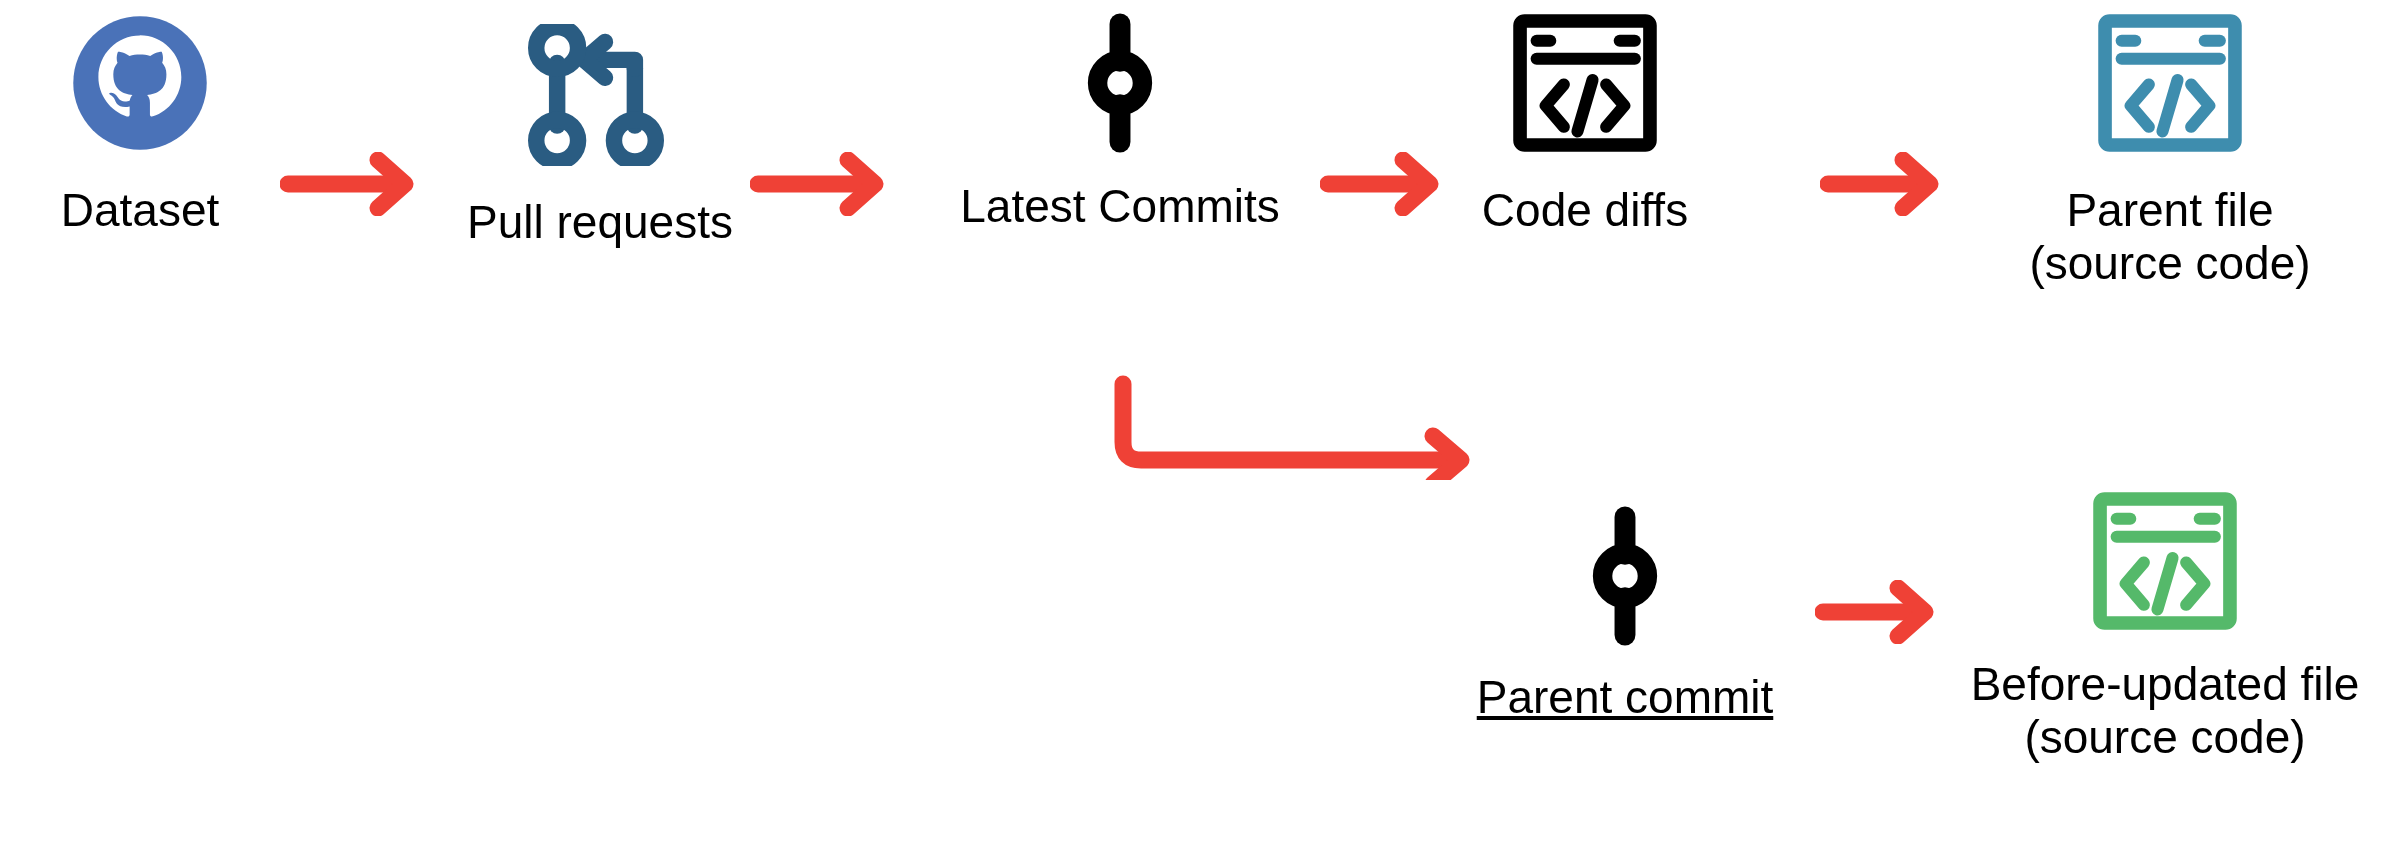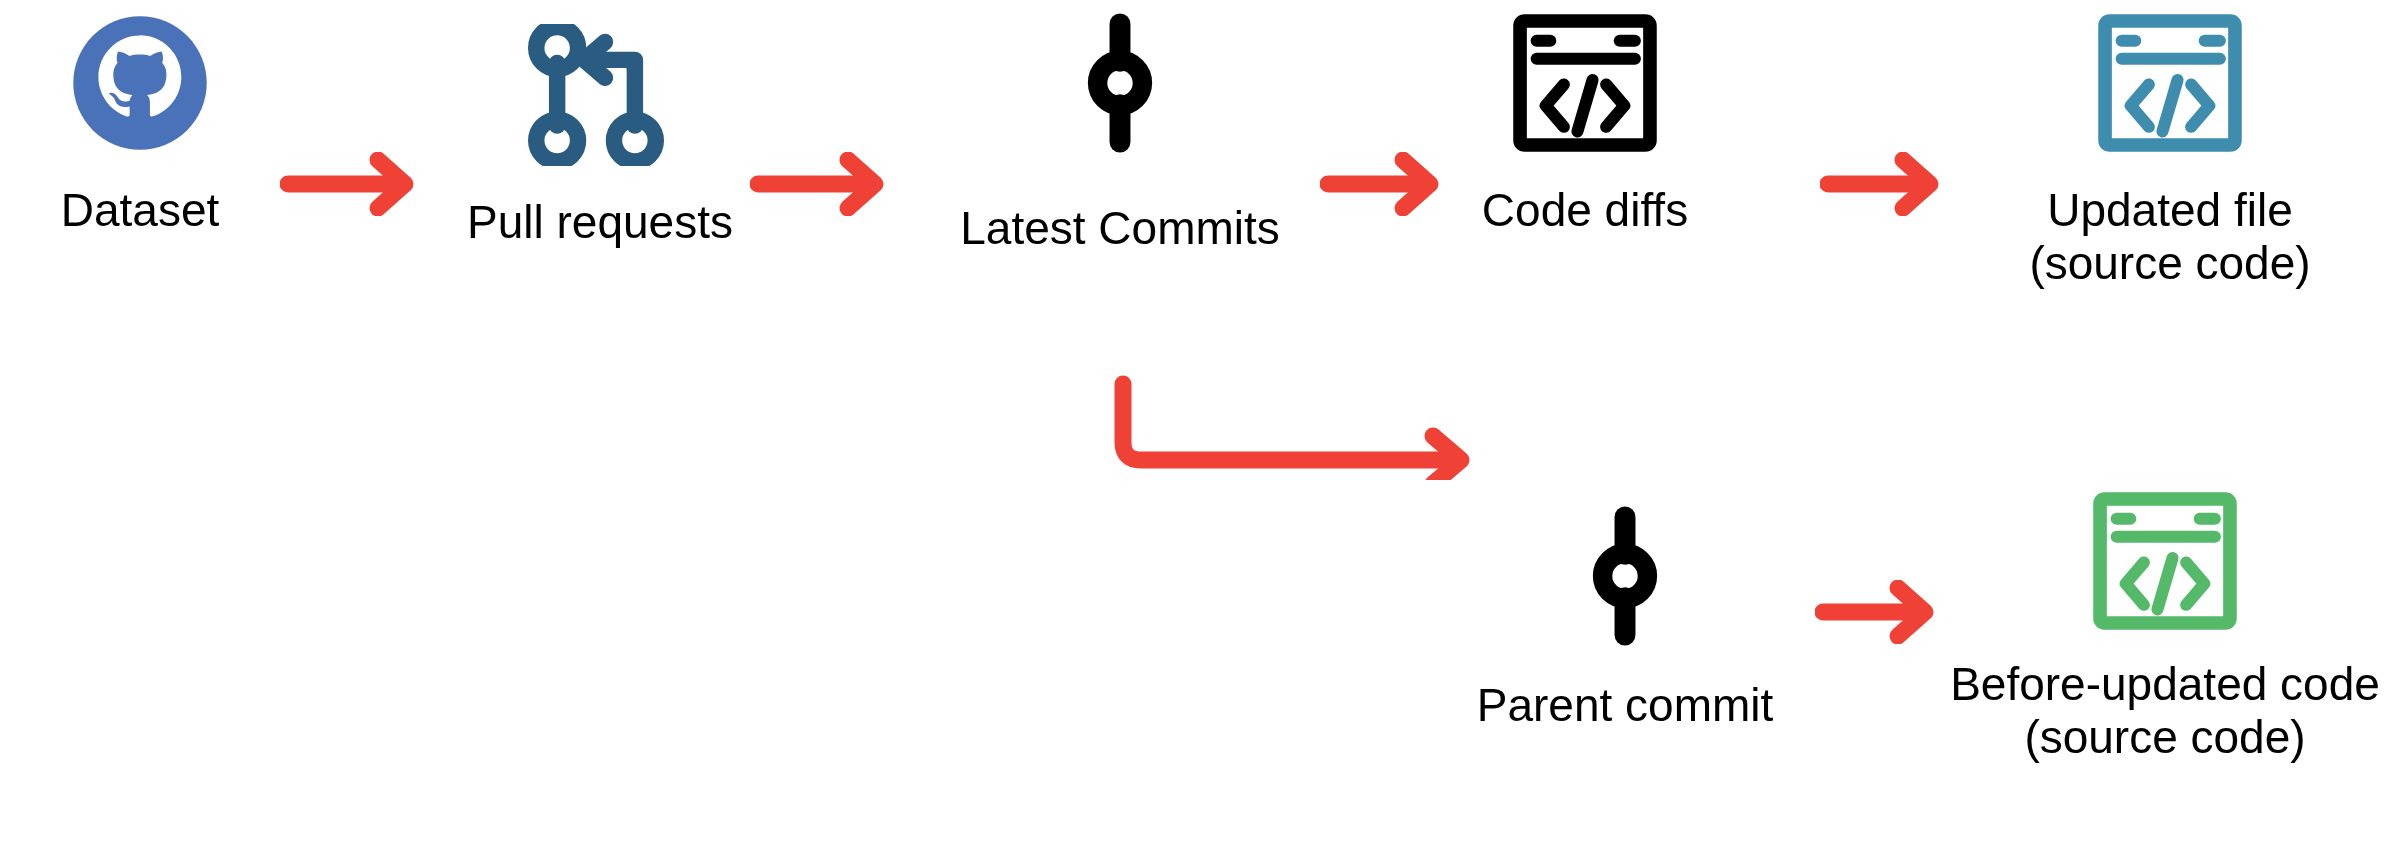--- a/index.html
+++ b/index.html
@@ -96,21 +96,21 @@
   </div>
 
   <div class="node" style="left:975px; top:12px; width:290px;">
     <span class="node-icon">
       <svg width="122" height="142" viewBox="0 0 60 95" aria-hidden="true">
         <line x1="30" y1="8" x2="30" y2="33" stroke="#000000" stroke-width="14" stroke-linecap="round"></line>
         <line x1="30" y1="62" x2="30" y2="87" stroke="#000000" stroke-width="14" stroke-linecap="round"></line>
         <circle cx="30" cy="47.5" r="15" fill="none" stroke="#000000" stroke-width="13"></circle>
       </svg>
     </span>
-    <span class="node-label" style="margin-top:44px;">
+    <span class="node-label" style="margin-top:22px;">
       <span>Latest Commits</span>
     </span>
   </div>
 
   <div class="arrow" style="left:1320px; top:152px;">
     <svg width="150" height="64" viewBox="0 0 150 64" aria-hidden="true">
       <line x1="8" y1="32" x2="95" y2="32" stroke="#EF4136" stroke-width="17" stroke-linecap="round"></line>
       <polyline points="83,8 110,32 83,56" fill="none" stroke="#EF4136" stroke-width="17" stroke-linecap="round" stroke-linejoin="round"></polyline>
     </svg>
   </div>
@@ -145,41 +145,41 @@
         <rect x="7" y="6" width="86" height="82" rx="3" ry="3" fill="none" stroke="#3E8DAE" stroke-width="9"></rect>
         <line x1="18" y1="19" x2="27" y2="19" stroke="#3E8DAE" stroke-width="8" stroke-linecap="round"></line>
         <line x1="73" y1="19" x2="83" y2="19" stroke="#3E8DAE" stroke-width="8" stroke-linecap="round"></line>
         <line x1="18" y1="31" x2="83" y2="31" stroke="#3E8DAE" stroke-width="8" stroke-linecap="round"></line>
         <polyline points="36,48 24,62 36,76" fill="none" stroke="#3E8DAE" stroke-width="8" stroke-linecap="round" stroke-linejoin="round"></polyline>
         <polyline points="64,48 76,62 64,76" fill="none" stroke="#3E8DAE" stroke-width="8" stroke-linecap="round" stroke-linejoin="round"></polyline>
         <line x1="55" y1="45" x2="45" y2="79" stroke="#3E8DAE" stroke-width="8" stroke-linecap="round"></line>
       </svg>
     </span>
     <span class="node-label" style="margin-top:26px;">
-      <span>Updated file</span>
+      <span>Parent file</span>
       <span class="line2">(source code)</span>
     </span>
   </div>
 
   <div class="connector" style="left:1075px; top:370px;">
     <svg width="430" height="110" viewBox="0 0 430 110" aria-hidden="true">
       <path d="M 48 14 L 48 72 Q 48 90 66 90 L 370 90" fill="none" stroke="#EF4136" stroke-width="17" stroke-linecap="round" stroke-linejoin="round"></path>
       <polyline points="358,66 386,90 358,114" fill="none" stroke="#EF4136" stroke-width="17" stroke-linecap="round" stroke-linejoin="round"></polyline>
     </svg>
   </div>
 
   <div class="node" style="left:1480px; top:505px; width:290px;">
     <span class="node-icon">
       <svg width="122" height="142" viewBox="0 0 60 95" aria-hidden="true">
         <line x1="30" y1="8" x2="30" y2="33" stroke="#000000" stroke-width="14" stroke-linecap="round"></line>
         <line x1="30" y1="62" x2="30" y2="87" stroke="#000000" stroke-width="14" stroke-linecap="round"></line>
         <circle cx="30" cy="47.5" r="15" fill="none" stroke="#000000" stroke-width="13"></circle>
       </svg>
     </span>
-    <span class="node-label" style="margin-top:28px;">
+    <span class="node-label" style="margin-top:20px;text-decoration:underline;">
       <span>Parent commit</span>
     </span>
   </div>
 
   <div class="arrow" style="left:1815px; top:580px;">
     <svg width="150" height="64" viewBox="0 0 150 64" aria-hidden="true">
       <line x1="8" y1="32" x2="95" y2="32" stroke="#EF4136" stroke-width="17" stroke-linecap="round"></line>
       <polyline points="83,8 110,32 83,56" fill="none" stroke="#EF4136" stroke-width="17" stroke-linecap="round" stroke-linejoin="round"></polyline>
     </svg>
   </div>
@@ -190,18 +190,18 @@
         <rect x="7" y="6" width="86" height="82" rx="3" ry="3" fill="none" stroke="#55B96A" stroke-width="9"></rect>
         <line x1="18" y1="19" x2="27" y2="19" stroke="#55B96A" stroke-width="8" stroke-linecap="round"></line>
         <line x1="73" y1="19" x2="83" y2="19" stroke="#55B96A" stroke-width="8" stroke-linecap="round"></line>
         <line x1="18" y1="31" x2="83" y2="31" stroke="#55B96A" stroke-width="8" stroke-linecap="round"></line>
         <polyline points="36,48 24,62 36,76" fill="none" stroke="#55B96A" stroke-width="8" stroke-linecap="round" stroke-linejoin="round"></polyline>
         <polyline points="64,48 76,62 64,76" fill="none" stroke="#55B96A" stroke-width="8" stroke-linecap="round" stroke-linejoin="round"></polyline>
         <line x1="55" y1="45" x2="45" y2="79" stroke="#55B96A" stroke-width="8" stroke-linecap="round"></line>
       </svg>
     </span>
     <span class="node-label" style="margin-top:22px;">
-      <span>Before-updated code</span>
+      <span>Before-updated file</span>
       <span class="line2">(source code)</span>
     </span>
   </div>
 
 </div>
 
 </body></html>

